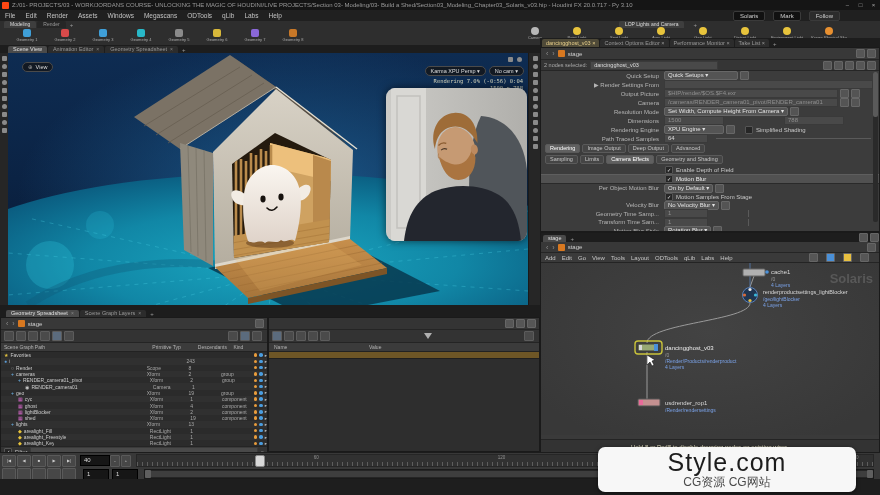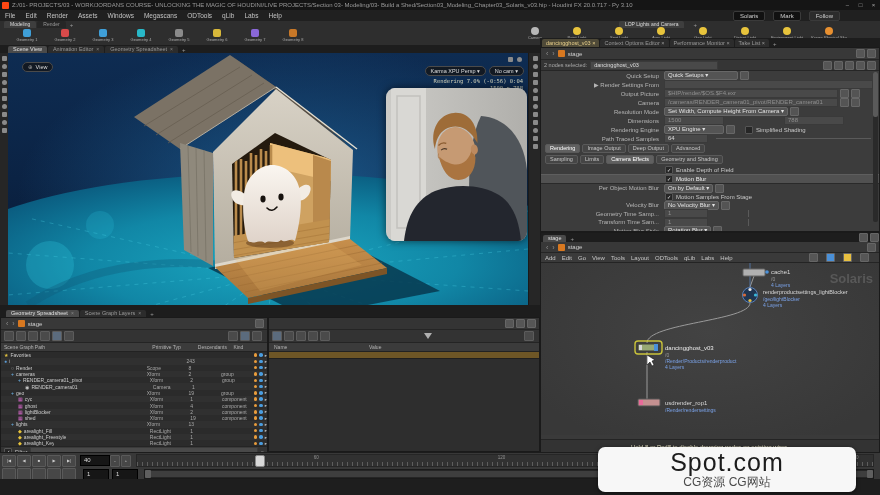--- a/index.html
+++ b/index.html
@@ -950,17 +950,17 @@
         <div class="rhandle" style="left:0;"></div>
         <div style="position:absolute;left:6px;right:6px;top:1px;height:6px;background:#3e3e3e;"></div>
         <div class="rhandle" style="right:0;"></div>
       </div>
     </div>
   </div>
 
   <div class="abs" style="left:0;top:479px;width:880px;height:16px;background:#1e1e1e;"></div>
 
   <div class="abs watermark">
-    <div class="wm1">Spot.com</div>
+    <div class="wm1">Style.com</div>
     <div class="wm2">CG资源 CG网站</div>
   </div>
 
 </div>
 
 </body></html>

